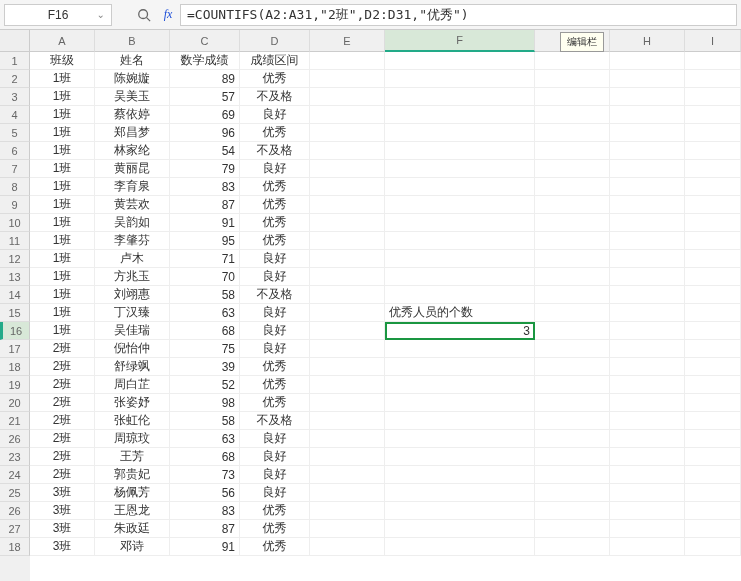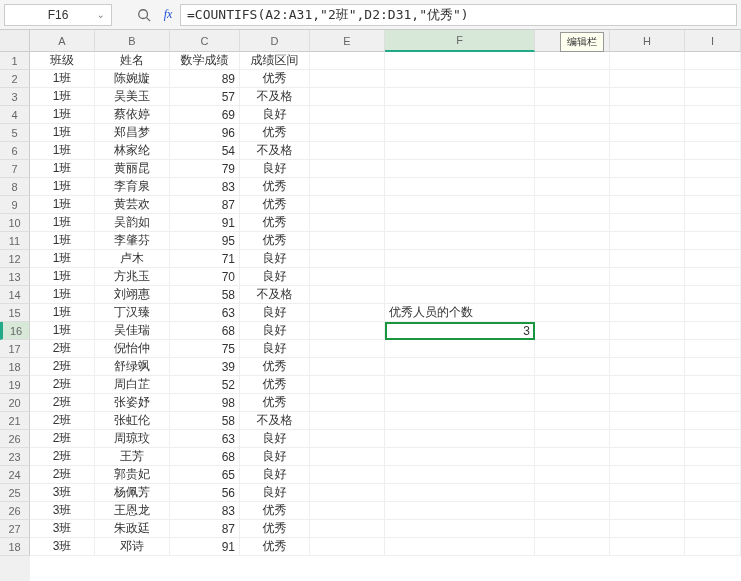--- a/index.html
+++ b/index.html
@@ -362,21 +362,21 @@
           <div class="cell col-D">良好</div>
           <div class="cell col-E"></div>
           <div class="cell col-F"></div>
           <div class="cell col-G"></div>
           <div class="cell col-H"></div>
           <div class="cell col-I"></div>
         </div>
         <div class="row">
           <div class="cell col-A">2班</div>
           <div class="cell col-B">郭贵妃</div>
-          <div class="cell col-C right">65</div>
+          <div class="cell col-C right">73</div>
           <div class="cell col-D">良好</div>
           <div class="cell col-E"></div>
           <div class="cell col-F"></div>
           <div class="cell col-G"></div>
           <div class="cell col-H"></div>
           <div class="cell col-I"></div>
         </div>
         <div class="row">
           <div class="cell col-A">3班</div>
           <div class="cell col-B">杨佩芳</div>

